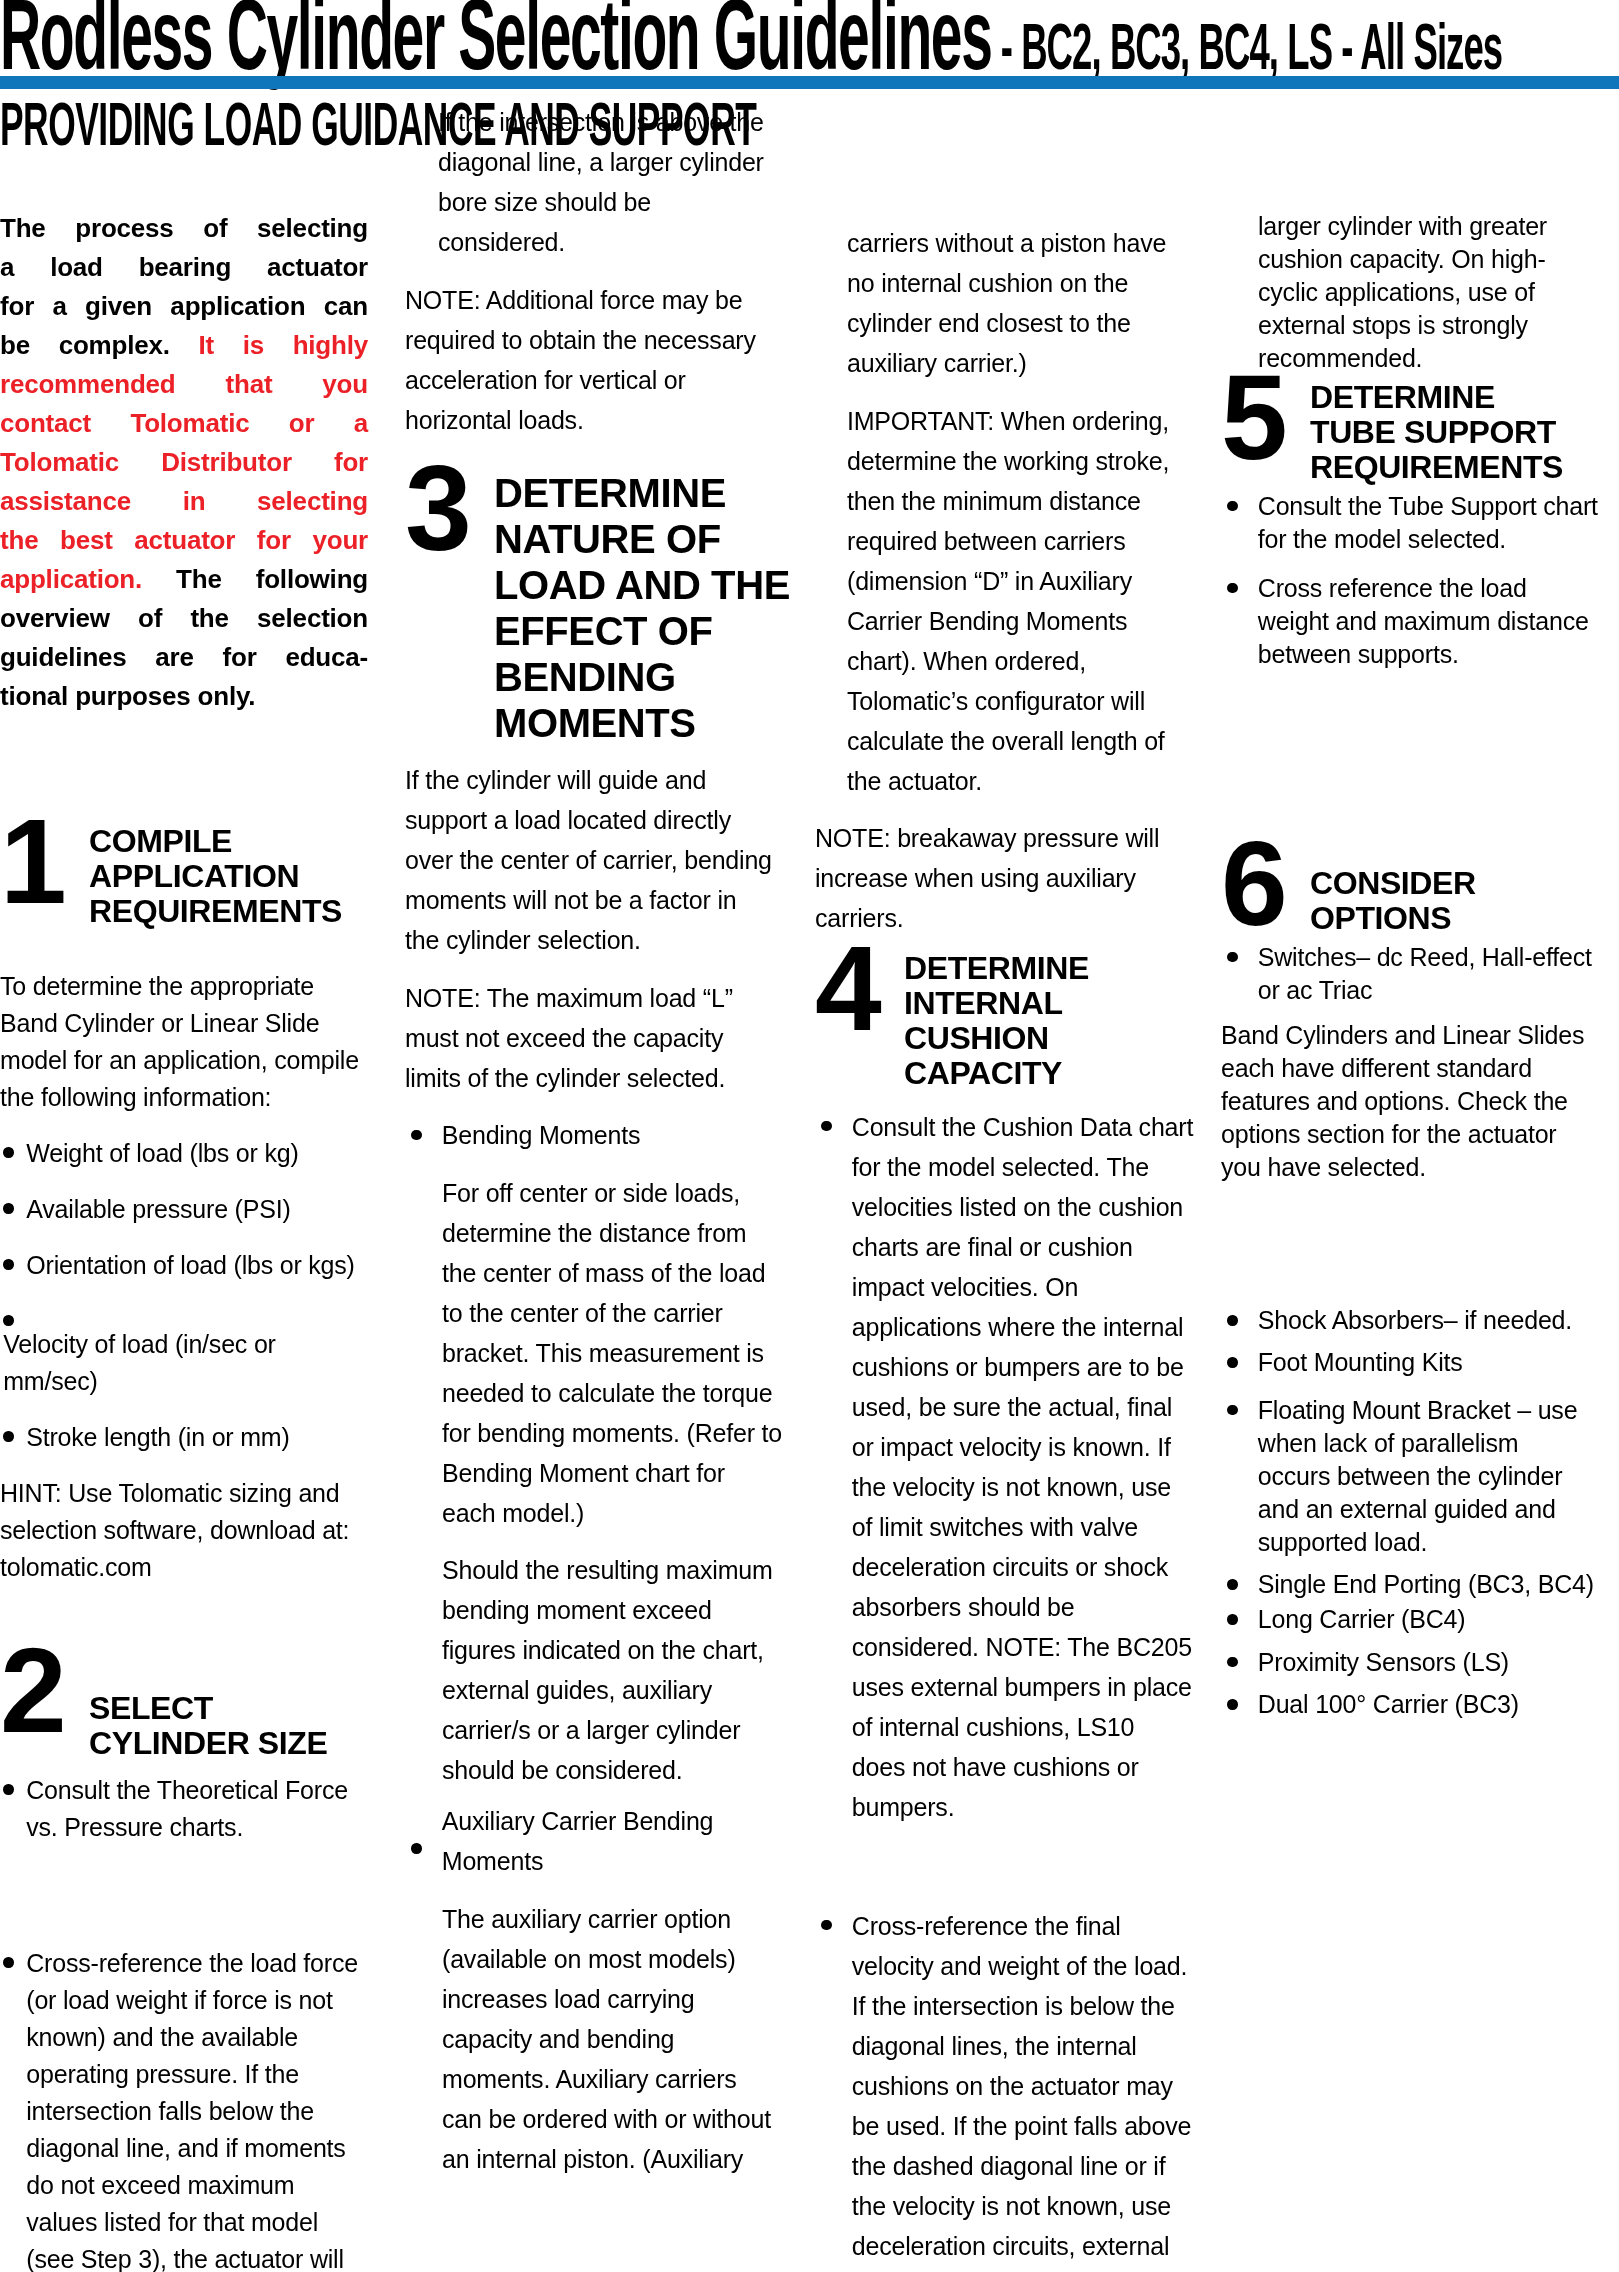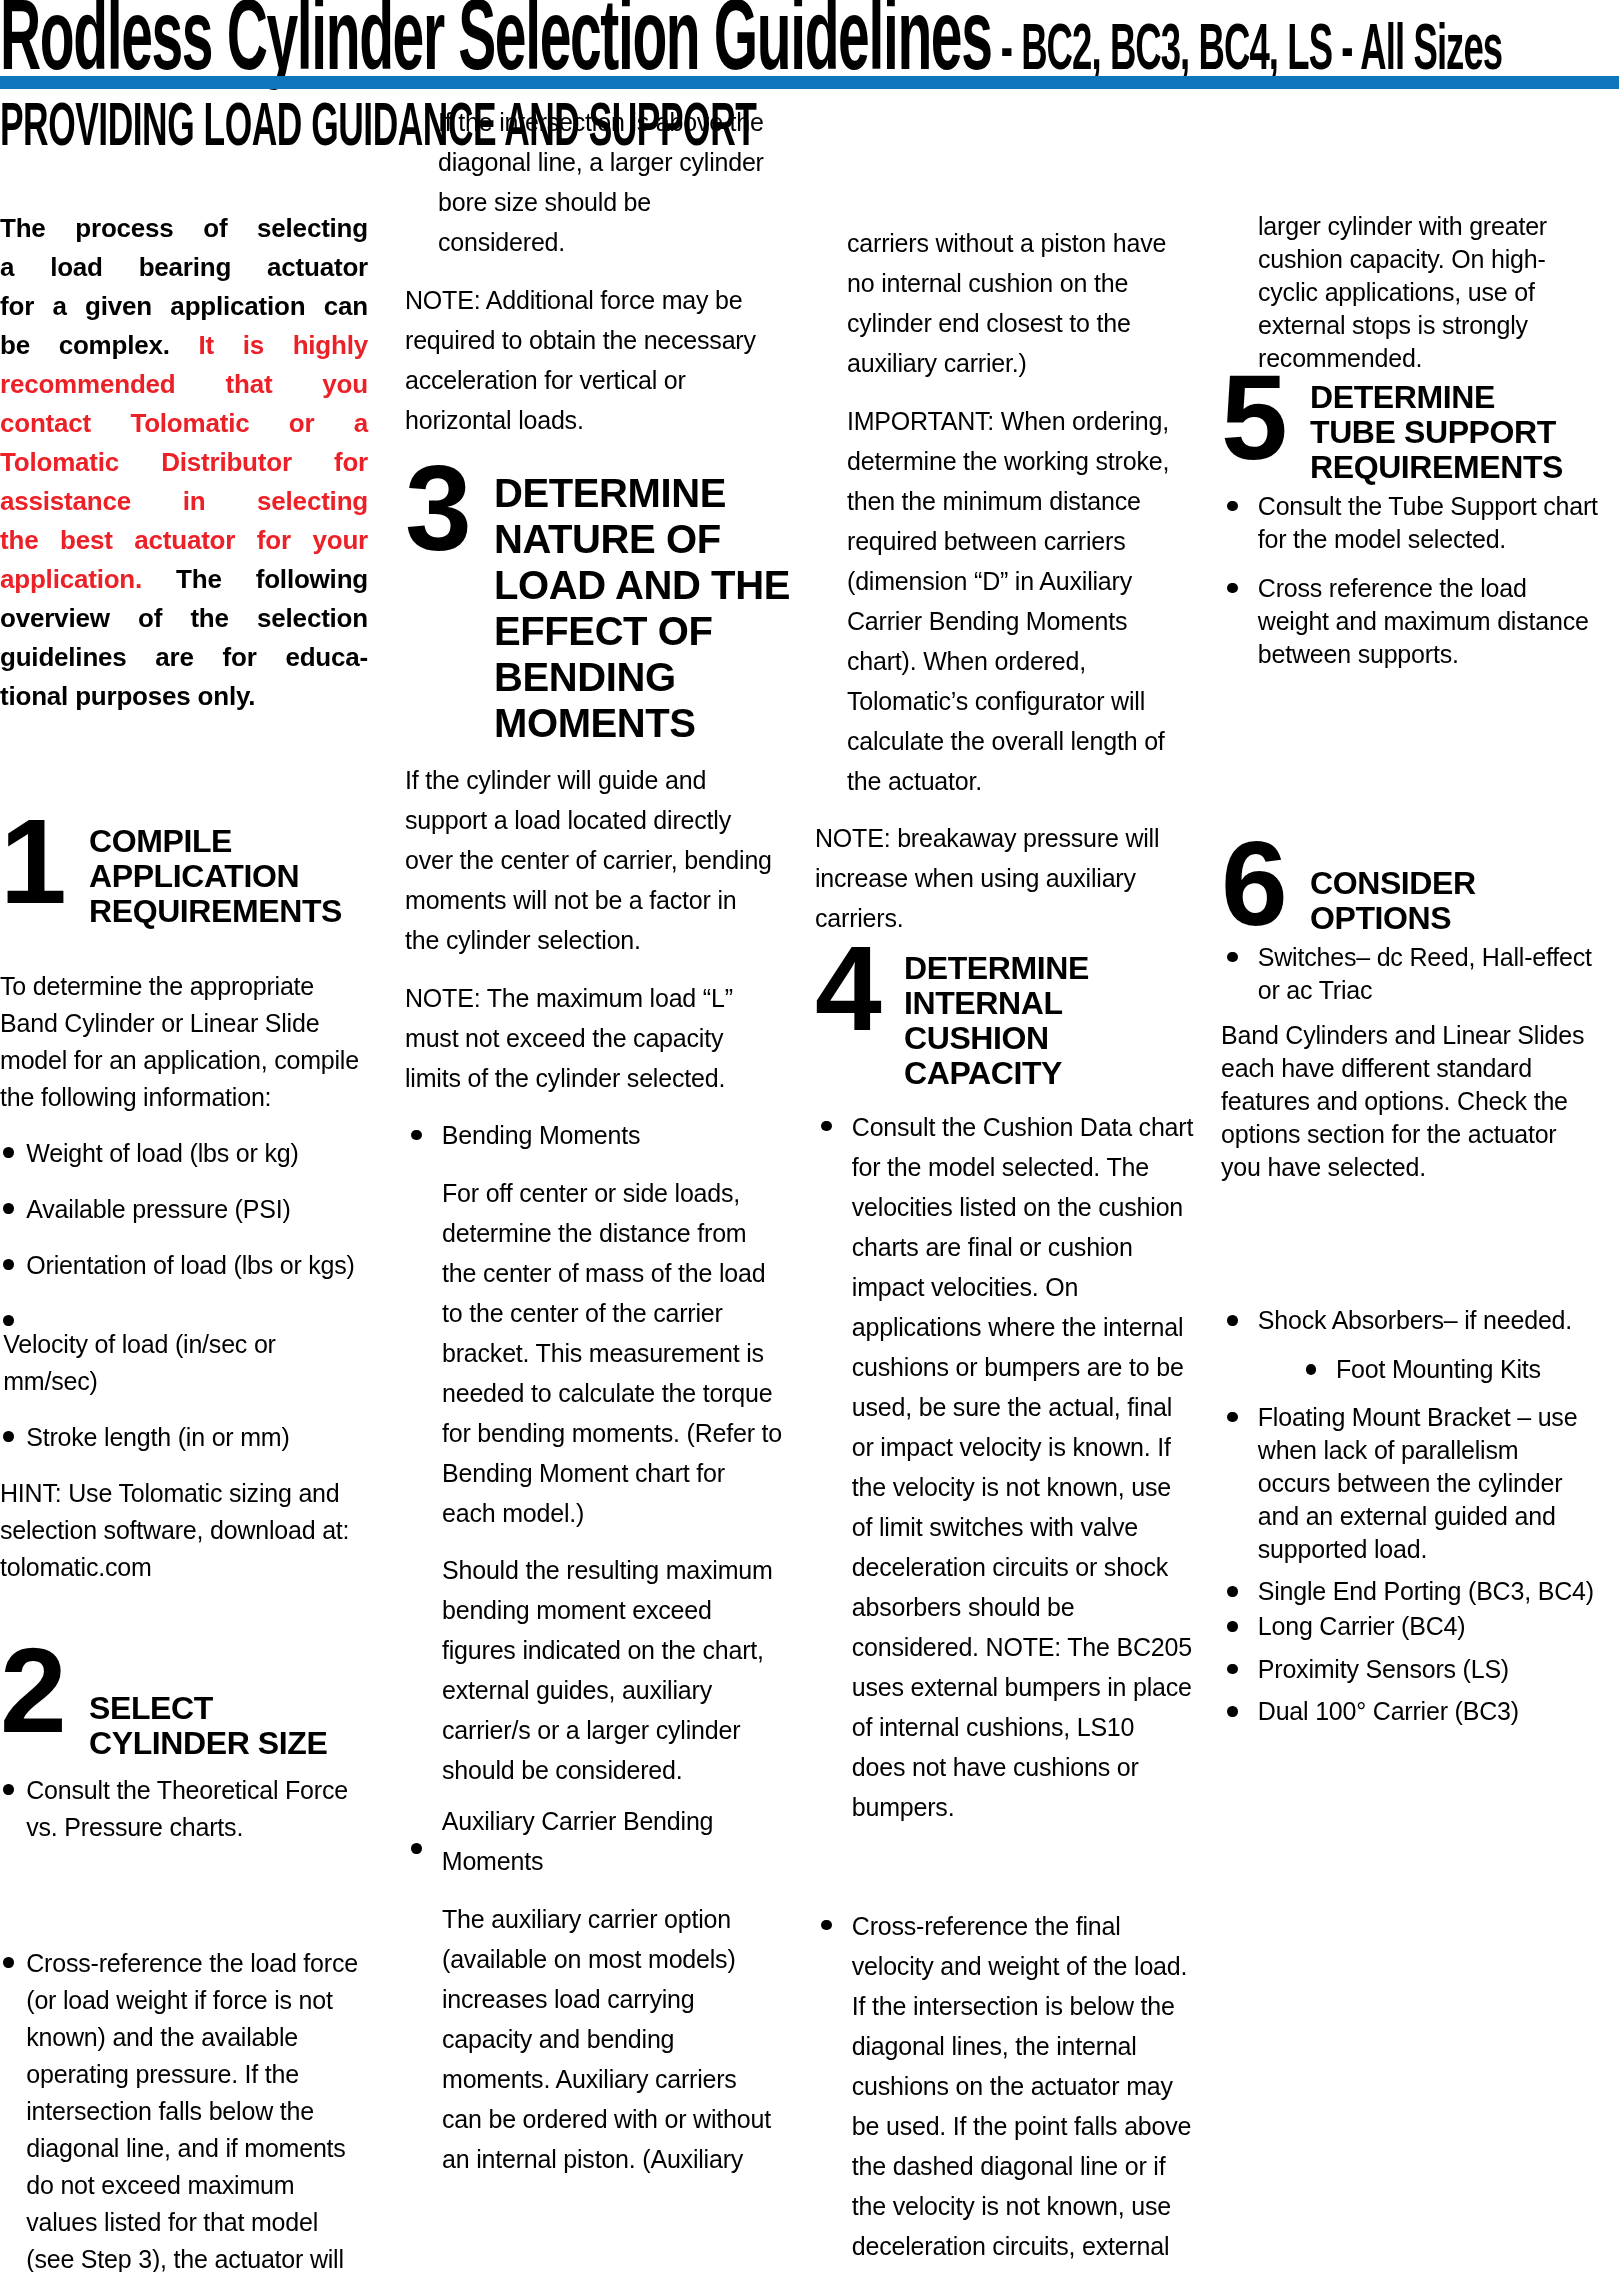--- a/index.html
+++ b/index.html
@@ -306,21 +306,21 @@
     </div>
     <div class="para" style="margin-top: 12.7px;">Band Cylinders and Linear Slides
 each have different standard
 features and options. Check the
 options section for the actuator
 you have selected.</div>
     <div class="bullet" style="margin-top: 120px;">
       <span class="dot"></span>
       <span class="bt">Shock Absorbers– if needed.</span>
     </div>
-    <div class="bullet" style="margin-top: 16px; justify-content: center;">
+    <div class="bullet" style="margin-top: 9px;">
       <span class="dot"></span>
       <span class="bt">Foot Mounting Kits</span>
     </div>
     <div class="bullet" style="margin-top: 14.3px;">
       <span class="dot"></span>
       <span class="bt">Floating Mount Bracket – use
 when lack of parallelism
 occurs between the cylinder
 and an external guided and
 supported load.</span>

